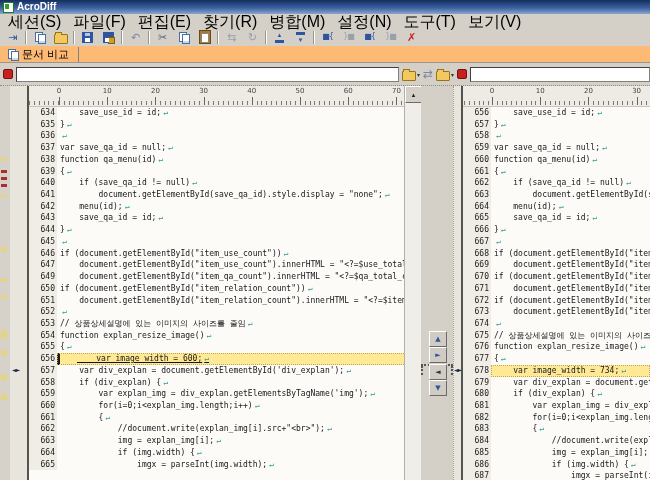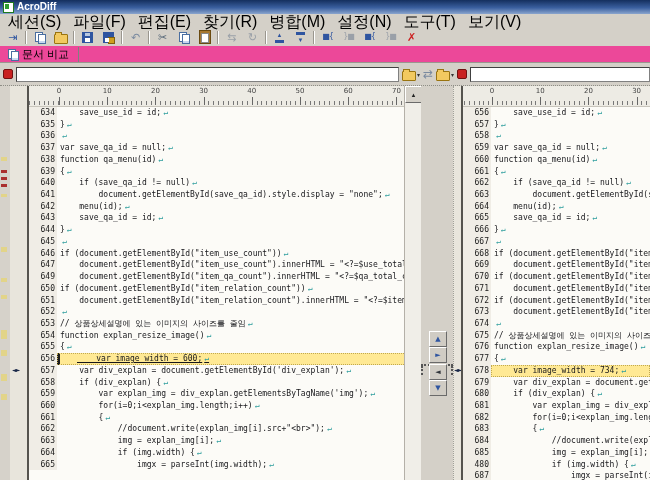--- a/index.html
+++ b/index.html
@@ -32,21 +32,21 @@
   .ci-floppy-lock::after{content:"";position:absolute;left:2px;bottom:1px;width:4px;height:4px;background:#fff;}
   .ci-floppy-lock::before{content:"";position:absolute;right:-1px;bottom:-1px;width:5px;height:5px;background:#d0a020;border:1px solid #806010;}
   .ci-clip{width:10px;height:12px;background:#a87830;border:1px solid #6a4a10;}
   .ci-clip::after{content:"";position:absolute;left:1px;top:2px;width:6px;height:8px;background:#fff;border:1px solid #888;}
   .ci-stamp-up,.ci-stamp-down{display:flex;flex-direction:column;align-items:center;width:11px;}
   .ci-stamp-up::before{content:"▲";font-size:6px;color:#2f55a0;line-height:6px;}
   .ci-stamp-up::after{content:"";width:9px;height:3px;background:#2f55a0;margin-top:2px;}
   .ci-stamp-down::before{content:"";width:9px;height:3px;background:#2f55a0;margin-bottom:2px;}
   .ci-stamp-down::after{content:"▼";font-size:6px;color:#2f55a0;line-height:6px;}
   
-  .tabbar{height:16px;display:flex;align-items:flex-end;background:#ec4899;border-bottom:1px solid #9a968e;padding-left:3px;}
+  .tabbar{height:16px;display:flex;align-items:flex-end;background:#fdba74;border-bottom:1px solid #9a968e;padding-left:3px;}
   .tab{display:flex;align-items:center;gap:4px;height:14px;padding:0 9px 1px 5px;font-size:11px;border-right:1px solid #808080;}
   
   .pathbar{height:22px;display:flex;align-items:center;gap:3px;padding:0 0 0 3px;background:#d4d0c8;}
   .reddot{width:8px;height:8px;background:#c82020;border:1px solid #701010;border-radius:2px;flex:none;}
   .path-input{height:13px;background:#fff;border:1px solid #808080;border-top-color:#404040;border-left-color:#404040;
     font-size:10px;padding:0 2px;flex:none;}
   .pbtn{display:flex;align-items:center;gap:1px;flex:none;}
   .drop{font-size:6px;color:#333;}
   
   .main{position:absolute;top:85px;left:0;right:0;bottom:0;background:#d4d0c8;border-top:1px dotted #8e8e86;}
@@ -491,21 +491,21 @@
           </div>
           <div class="row">
             <span class="ln">684</span>
             <span class="code">            //document.write(explan_img[i].src+"&lt;br&gt;");</span>
           </div>
           <div class="row">
             <span class="ln">685</span>
             <span class="code">            img = explan_img[i];</span>
           </div>
           <div class="row">
-            <span class="ln">480</span>
+            <span class="ln">686</span>
             <span class="code">            if (img.width) {<span class="nl">↵</span></span>
           </div>
           <div class="row">
             <span class="ln">687</span>
             <span class="code">                imgx = parseInt(img.width);</span>
           </div>
         </div>
     </div>
   </div>
 </div>

